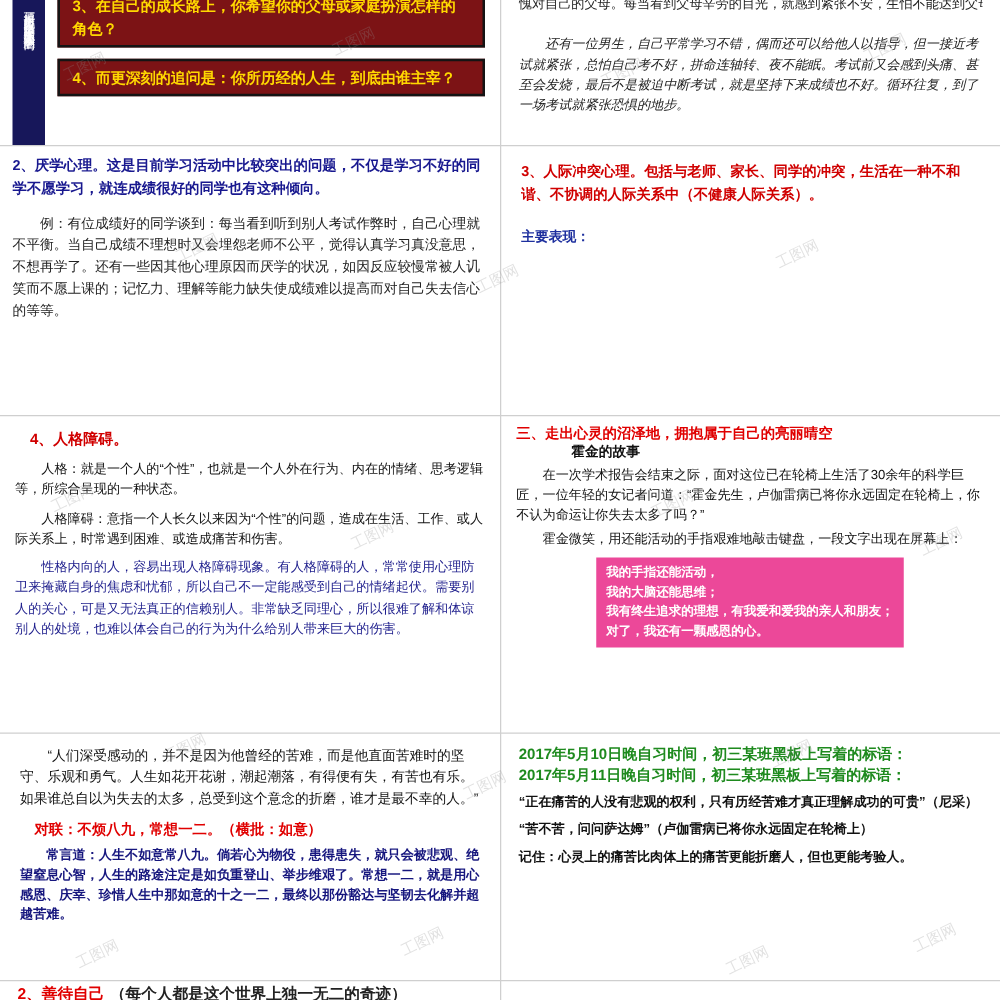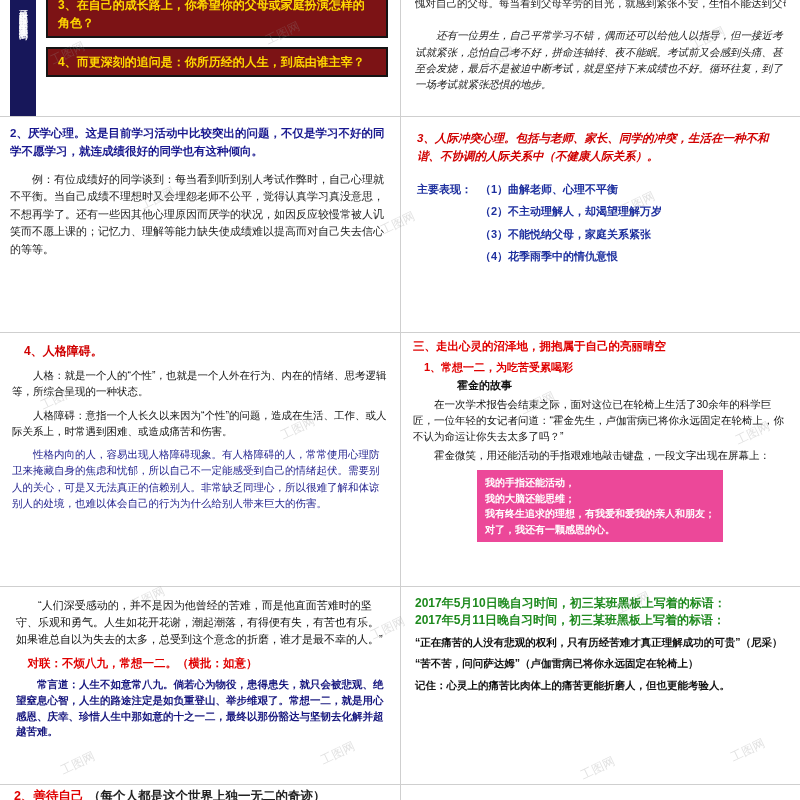--- a/index.html
+++ b/index.html
@@ -37,21 +37,21 @@
   .pad { position:relative; width:100%; height:100%; }
   #c2 .pad { padding:0 14px; font-size:10.5px; line-height:1.55; color:#222; }
   .cutline { white-space:nowrap; overflow:hidden; margin-top:-5px; }
   .indent2 { text-indent:2em; margin-top:16px;font-style:italic; }
 
   #c3 .pad { padding:8px 10px; }
   .s3-heading { color:#18188f; font-weight:bold; font-size:11.5px; line-height:1.55; }
   .s3-example { color:#222; font-size:11px; line-height:1.6; text-indent:2em; margin-top:10px; }
 
   #c4 .pad { padding:12px 16px; }
-  .s4-heading { color:#d00000; font-weight:bold; font-size:11.5px; line-height:1.6;font-style:italic; }
+  .s4-heading { color:#d00000; font-weight:bold; font-size:11.5px; line-height:1.6; }
   .s4-row { display:flex; margin-top:16px; color:#1d2f9e; font-weight:bold; font-size:11px; }
   .s4-label { white-space:nowrap; margin-right:8px; }
   .s4-items div { margin-bottom:7px; line-height:1.4; }
 
   #c5 .pad { padding:10px 12px; }
   .s5-heading { color:#d00000; font-weight:bold; font-size:12px; margin-left:1em; }
   .s5-p { font-size:10.5px; line-height:1.55; text-indent:2em; color:#111; margin-top:7px; }
   .s5-p3 { color:#1d1d8c; }
 
   #c6 .pad { padding:6px 12px; }
@@ -113,43 +113,36 @@
       <div class="s3-heading">2、厌学心理。这是目前学习活动中比较突出的问题，不仅是学习不好的同学不愿学习，就连成绩很好的同学也有这种倾向。</div>
       <div class="s3-example">例：有位成绩好的同学谈到：每当看到听到别人考试作弊时，自己心理就不平衡。当自己成绩不理想时又会埋怨老师不公平，觉得认真学习真没意思，不想再学了。还有一些因其他心理原因而厌学的状况，如因反应较慢常被人讥笑而不愿上课的；记忆力、理解等能力缺失使成绩难以提高而对自己失去信心的等等。</div>
     </div>
   </div>
 
   <div class="cell" id="c4">
     <div class="pad">
       <div class="s4-heading">3、人际冲突心理。包括与老师、家长、同学的冲突，生活在一种不和谐、不协调的人际关系中（不健康人际关系）。</div>
       <div class="s4-row">
         <div class="s4-label">主要表现：</div>
-        <div class="s4-items">
-          <div>（1）曲解老师、心理不平衡</div>
-          <div>（2）不主动理解人，却渴望理解万岁</div>
-          <div>（3）不能悦纳父母，家庭关系紧张</div>
-          <div>（4）花季雨季中的情仇意恨</div>
-        </div>
       </div>
     </div>
   </div>
 
   <div class="cell" id="c5">
     <div class="pad">
       <div class="s5-heading">4、人格障碍。</div>
       <div class="s5-p">人格：就是一个人的“个性”，也就是一个人外在行为、内在的情绪、思考逻辑等，所综合呈现的一种状态。</div>
       <div class="s5-p">人格障碍：意指一个人长久以来因为“个性”的问题，造成在生活、工作、或人际关系上，时常遇到困难、或造成痛苦和伤害。</div>
       <div class="s5-p s5-p3">性格内向的人，容易出现人格障碍现象。有人格障碍的人，常常使用心理防卫来掩藏自身的焦虑和忧郁，所以自己不一定能感受到自己的情绪起伏。需要别人的关心，可是又无法真正的信赖别人。非常缺乏同理心，所以很难了解和体谅别人的处境，也难以体会自己的行为为什么给别人带来巨大的伤害。</div>
     </div>
   </div>
 
   <div class="cell" id="c6">
     <div class="pad">
       <div class="s6-title">三、走出心灵的沼泽地，拥抱属于自己的亮丽晴空</div>
-      <div class="s6-subtitle">1、常想一二，为吃苦受累喝彩</div>
       <div class="s6-story">霍金的故事</div>
       <div class="s6-p">在一次学术报告会结束之际，面对这位已在轮椅上生活了30余年的科学巨匠，一位年轻的女记者问道：“霍金先生，卢伽雷病已将你永远固定在轮椅上，你不认为命运让你失去太多了吗？”</div>
       <div class="s6-p">霍金微笑，用还能活动的手指艰难地敲击键盘，一段文字出现在屏幕上：</div>
       <div class="s6-screen">
         <div>我的手指还能活动，</div>
         <div>我的大脑还能思维；</div>
         <div>我有终生追求的理想，有我爱和爱我的亲人和朋友；</div>
         <div>对了，我还有一颗感恩的心。</div>
       </div>
     </div>

